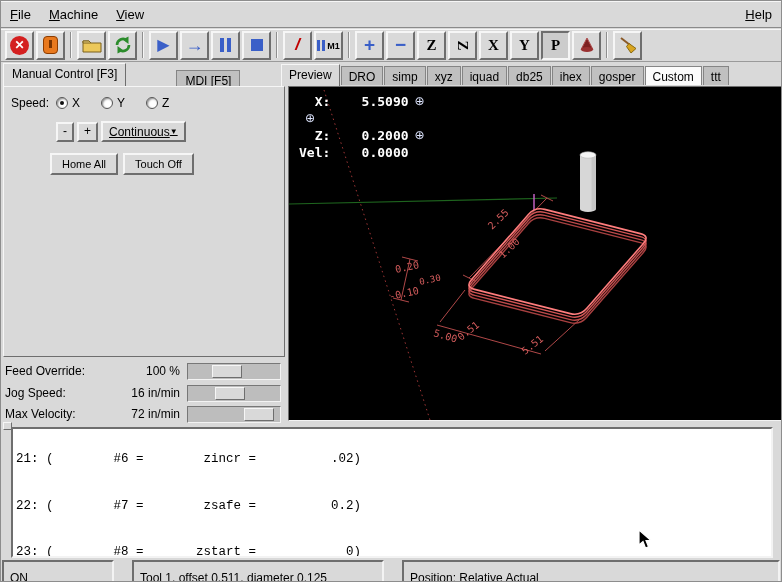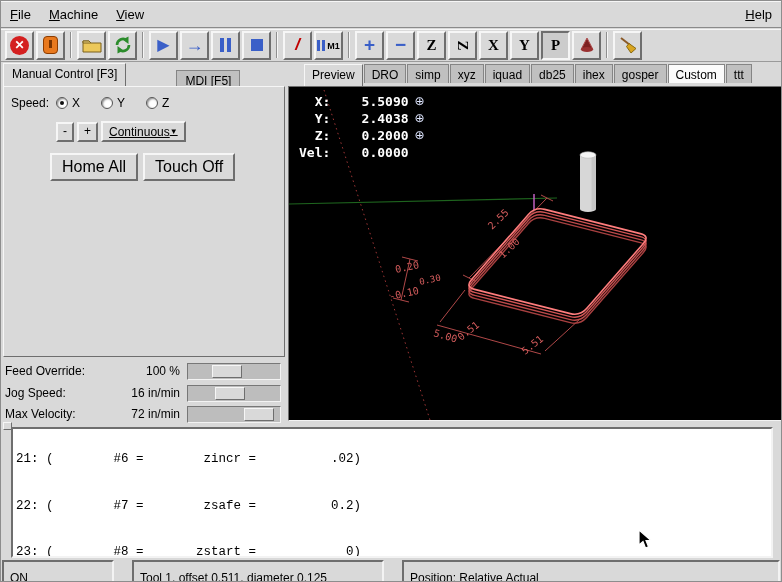--- a/index.html
+++ b/index.html
@@ -50,33 +50,33 @@
   .radio{width:12px;height:12px;border-radius:50%;background:#fff;border:1px solid #555;
          box-shadow:inset 1px 1px 2px rgba(0,0,0,.45);position:relative;display:inline-block;}
   .radio.checked::after{content:"";position:absolute;left:3px;top:3px;width:4px;height:4px;border-radius:50%;background:#101010;}
   .jog-row{display:flex;align-items:center;gap:3px;margin:11px 0 0 52px;}
   .sbtn{min-width:18px;height:20px;background:#d9d9d9;border:2px solid;
         border-color:#f6f6f6 #6e6e6e #6e6e6e #f6f6f6;text-align:center;line-height:15px;padding:0 5px;}
   .dropdown{height:21px;background:#d9d9d9;border:2px solid;border-color:#f6f6f6 #6e6e6e #6e6e6e #f6f6f6;
             padding:0 6px;display:flex;align-items:center;text-decoration:underline;}
   .dd-arrow{font-size:8px;}
   .btn-row{display:flex;gap:5px;margin:11px 0 0 46px;}
-  .btn{background:#d9d9d9;border:2px solid;border-color:#f6f6f6 #6e6e6e #6e6e6e #f6f6f6;padding:3px 10px;font-size:16px;white-space:nowrap;}
+  .btn{background:#d9d9d9;border:2px solid;border-color:#f6f6f6 #6e6e6e #6e6e6e #f6f6f6;padding:3px 10px;font-size:11px;white-space:nowrap;}
   
   .scale-row{position:absolute;left:4px;width:280px;height:20px;display:flex;align-items:center;}
   .scale-row .lab{width:90px;}
   .scale-row .val{width:92px;text-align:right;padding-right:7px;}
   .trough{position:relative;width:94px;height:17px;background:#bdbdbd;border:1px solid;
           border-color:#777 #f3f3f3 #f3f3f3 #777;}
   .thumb{position:absolute;top:1px;width:30px;height:13px;background:#d9d9d9;border:1px solid;
          border-color:#f6f6f6 #6e6e6e #6e6e6e #f6f6f6;}
   .grip{position:absolute;top:421px;left:2px;width:9px;height:8px;background:#d9d9d9;border:1px solid;
         border-color:#f6f6f6 #6e6e6e #6e6e6e #f6f6f6;}
   
-  .rtabs{position:absolute;top:63px;left:303px;display:flex;align-items:flex-start;height:22px;}
+  .rtabs{position:absolute;top:63px;left:280px;display:flex;align-items:center;height:22px;}
   .rtabs .tab{padding:3px 7px;height:19px;margin-right:1px;}
   .rtabs .tab.active{height:22px;}
   .preview{position:absolute;top:85px;left:287px;width:494px;height:335px;background:#000;
            border:1px solid;border-color:#6e6e6e #f3f3f3 #f3f3f3 #6e6e6e;}
   .preview svg.gl{position:absolute;left:0;top:0;width:492px;height:333px;}
   .dro{position:absolute;top:6px;left:10px;z-index:3;}
   .dro-line{display:flex;align-items:center;font-family:"DejaVu Sans Mono",monospace;
             font-size:13px;font-weight:bold;color:#fff;white-space:pre;line-height:17px;}
   .homed{color:#dfe6ff;font-size:12px;margin-left:6px;font-weight:normal;font-family:"DejaVu Sans",sans-serif;}
   
@@ -300,21 +300,20 @@
         <path d="M302.5 68 L302.5 123.6 L307 122 L307 68 Z" fill="#c4c4c4" fill-opacity="0.9"></path>
         <ellipse cx="299" cy="68" rx="8" ry="3.2" fill="#f5f5f5" stroke="#b5b5b5" stroke-width="0.6"></ellipse>
       </g>
     </svg>
     <div class="dro">
       <div class="dro-line">
         <span>  X:    5.5090</span>
         <span class="homed">⊕</span>
       </div>
       <div class="dro-line">
-        <span>  Y:    2.4038</span>
         <span class="homed">⊕</span>
       </div>
       <div class="dro-line">
         <span>  Z:    0.2000</span>
         <span class="homed">⊕</span>
       </div>
       <div class="dro-line">
         <span>Vel:    0.0000</span>
       </div>
     </div>

